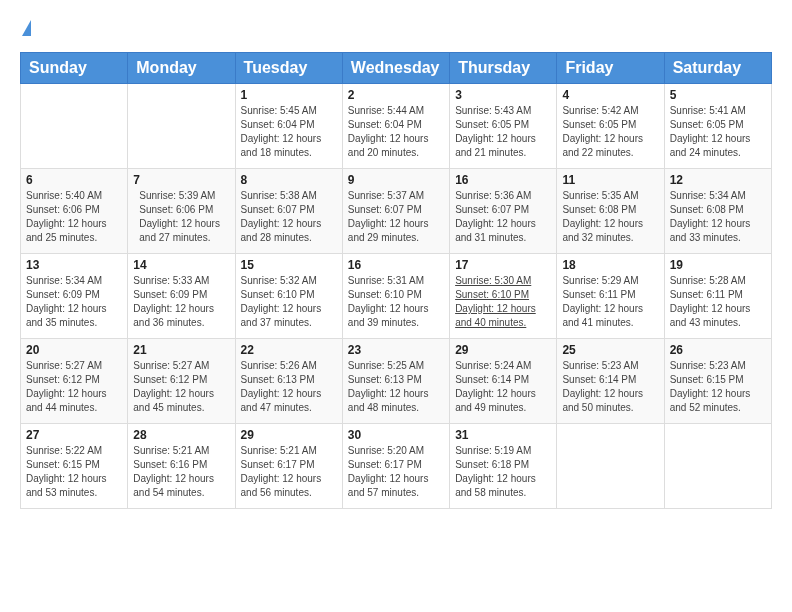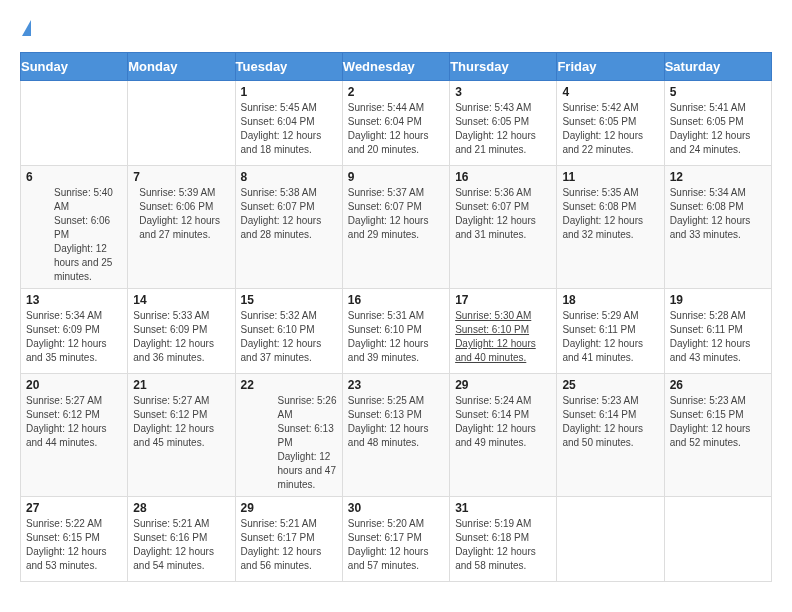--- a/index.html
+++ b/index.html
@@ -41,24 +41,24 @@
     .calendar-table {
       width: 100%;
       border-collapse: collapse;
       font-size: 11px;
     }
     .calendar-table thead tr {
       background-color: #4a90d9;
       color: #fff;
     }
     .calendar-table thead th {
-      padding: 6px 0;
+      padding: 6px 8px;
       text-align: left;
       font-weight: bold;
-      font-size: 13px;
+      font-size: 16px;
       border: 1px solid #3a7bc8;
     }
     .calendar-table tbody tr {
       border-bottom: 1px solid #ccc;
     }
     .calendar-table tbody td {
       border: 1px solid #ddd;
       vertical-align: top;
       padding: 4px 5px;
       height: 85px;
@@ -148,21 +148,21 @@
         <td>
           <span class="day-number">5</span>
           <div class="day-info" style="white-space: pre-line;">Sunrise: 5:41 AM
 Sunset: 6:05 PM
 Daylight: 12 hours and 24 minutes.</div>
         </td>
       </tr>
       <tr>
         <td>
           <span class="day-number">6</span>
-          <div class="day-info" style="white-space: pre-line; margin-left: 28px;">Sunrise: 5:40 AM
+          <div class="day-info" style="white-space: pre-line;">Sunrise: 5:40 AM
 Sunset: 6:06 PM
 Daylight: 12 hours and 25 minutes.</div>
         </td>
         <td>
           <span class="day-number">7</span>
           <div class="day-info" style="white-space: pre-line; margin-left: 6px;">Sunrise: 5:39 AM
 Sunset: 6:06 PM
 Daylight: 12 hours and 27 minutes.</div>
         </td>
         <td>
@@ -248,21 +248,21 @@
 Daylight: 12 hours and 44 minutes.</div>
         </td>
         <td>
           <span class="day-number">21</span>
           <div class="day-info" style="white-space: pre-line;">Sunrise: 5:27 AM
 Sunset: 6:12 PM
 Daylight: 12 hours and 45 minutes.</div>
         </td>
         <td>
           <span class="day-number">22</span>
-          <div class="day-info" style="white-space: pre-line; margin-left: 37px;">Sunrise: 5:26 AM
+          <div class="day-info" style="white-space: pre-line;">Sunrise: 5:26 AM
 Sunset: 6:13 PM
 Daylight: 12 hours and 47 minutes.</div>
         </td>
         <td>
           <span class="day-number">23</span>
           <div class="day-info" style="white-space: pre-line;">Sunrise: 5:25 AM
 Sunset: 6:13 PM
 Daylight: 12 hours and 48 minutes.</div>
         </td>
         <td>

